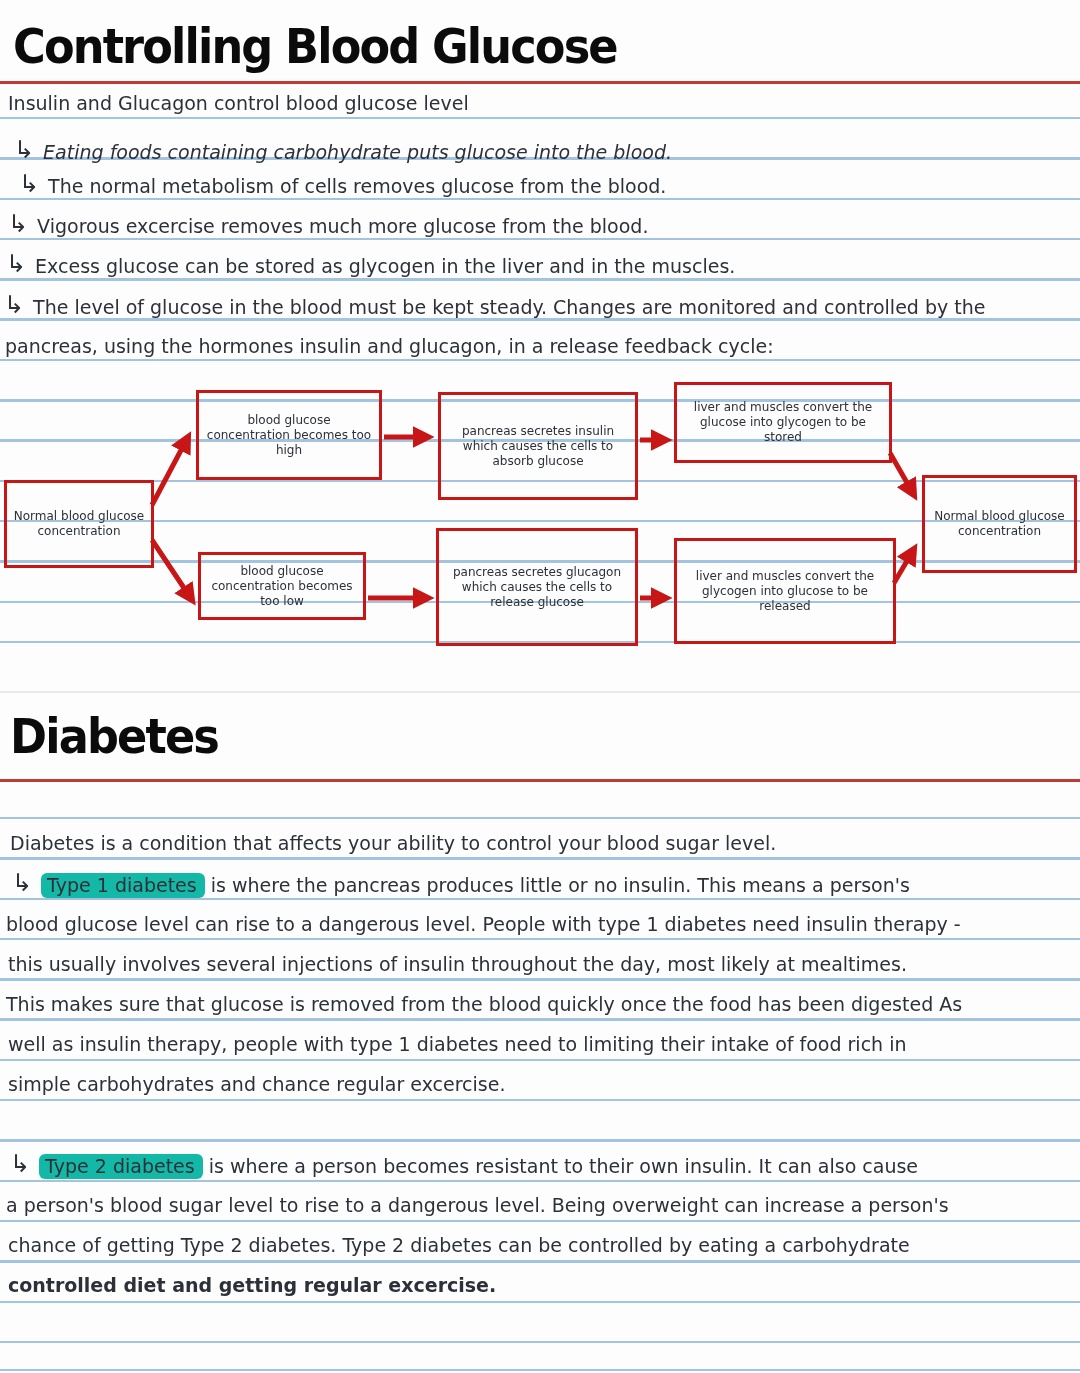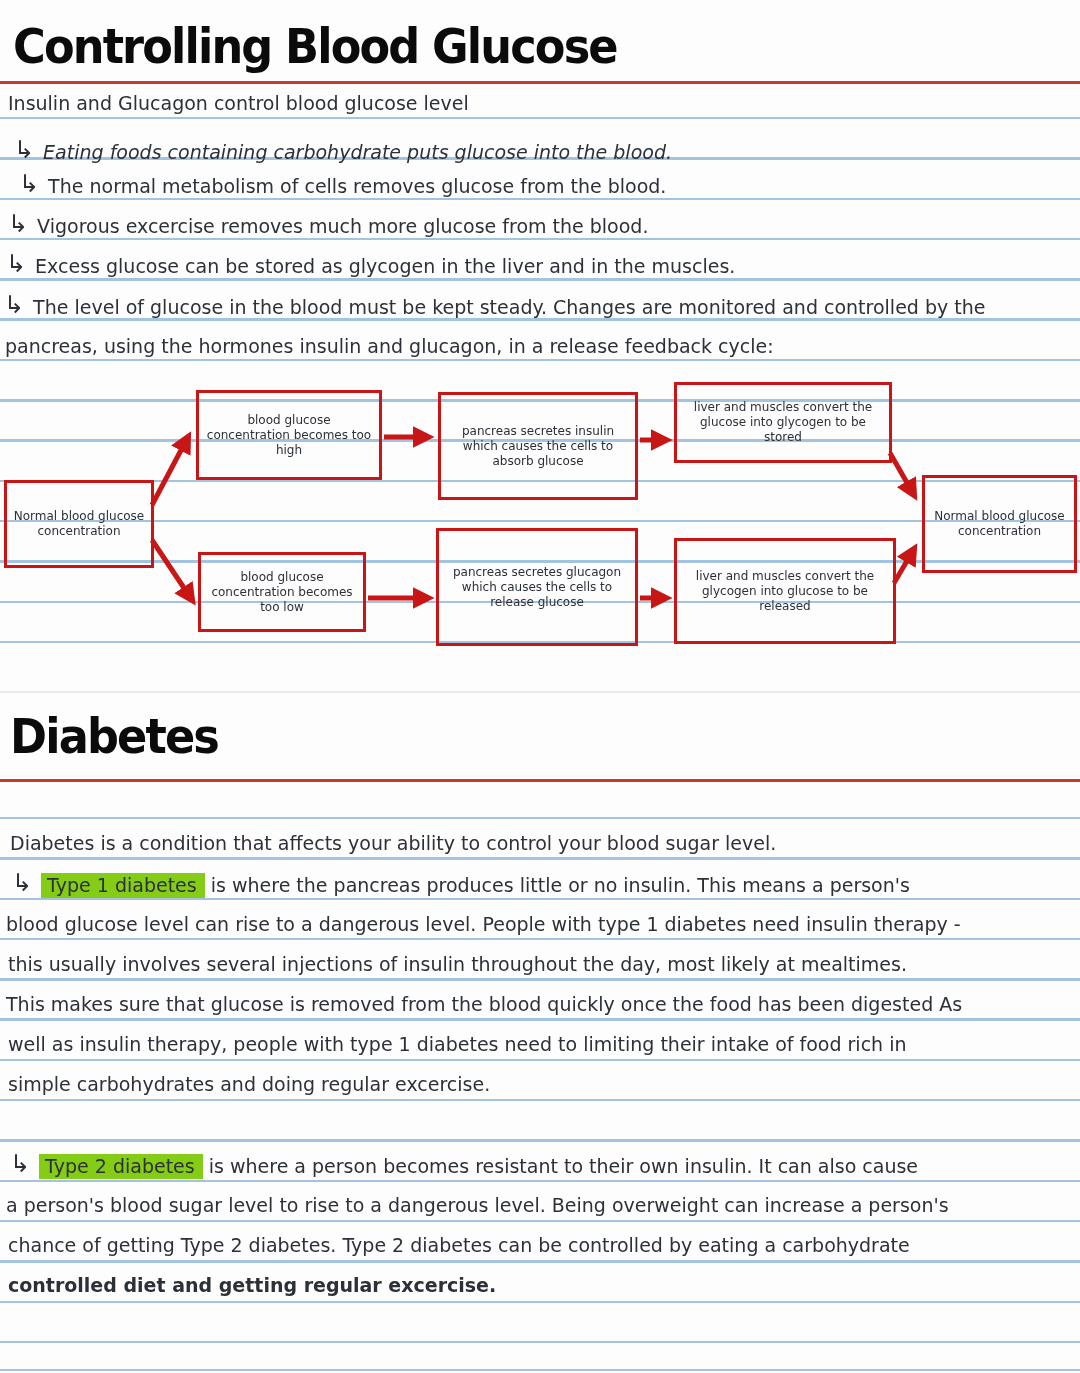--- a/index.html
+++ b/index.html
@@ -50,22 +50,22 @@
     color:#2c3038;
   }
   .ret{
     display:inline-block;
     font-size:24px;
     margin-right:9px;
     position:relative;top:-1px;
     color:#2c3038;
   }
   .hl{
-    background:#84cc16;
-    border-radius:0;
+    background:#14b8a6;
+    border-radius:6px;
     padding:1px 8px 2px 6px;
   }
   .fc-box{
     position:absolute;
     border:3.5px solid #c81515;
     box-sizing:border-box;
     display:flex;align-items:center;justify-content:center;
     text-align:center;
     font-size:12px;line-height:1.25;
     color:#2c3038;
@@ -102,21 +102,21 @@
     </div>
   <div class="fc-box" style="left:438px;top:392px;width:200px;height:108px;">
       <span>pancreas secretes insulin which causes the cells to absorb glucose</span>
     </div>
   <div class="fc-box" style="left:674px;top:382px;width:218px;height:81px;">
       <span>liver and muscles convert the glucose into glycogen to be stored</span>
     </div>
   <div class="fc-box" style="left:922px;top:475px;width:155px;height:98px;">
       <span>Normal blood glucose concentration</span>
     </div>
-  <div class="fc-box" style="left:198px;top:552px;width:168px;height:80px;">
+  <div class="fc-box" style="left:198px;top:552px;width:168px;height:68px;">
       <span>blood glucose concentration becomes too low</span>
     </div>
   <div class="fc-box" style="left:436px;top:528px;width:202px;height:118px;">
       <span>pancreas secretes glucagon which causes the cells to release glucose</span>
     </div>
   <div class="fc-box" style="left:674px;top:538px;width:222px;height:106px;">
       <span>liver and muscles convert the glycogen into glucose to be released</span>
     </div>
 
   <svg id="fc-arrows" width="1080" height="290" viewBox="0 0 1080 290">
@@ -139,19 +139,19 @@
 
   <div class="heading" style="left:10px;top:708px;">Diabetes</div>
   <div class="redline" style="top:779px;"></div>
 
   <div class="note-line" style="left:10px;top:826px;"><span>Diabetes is a condition that affects your ability to control your blood sugar level.</span></div>
   <div class="note-line" style="left:12px;top:867px;"><span class="ret">↳</span><span class="hl">Type 1 diabetes</span><span> is where the pancreas produces little or no insulin. This means a person's</span></div>
   <div class="note-line" style="left:6px;top:907px;"><span>blood glucose level can rise to a dangerous level. People with type 1 diabetes need insulin therapy -</span></div>
   <div class="note-line" style="left:8px;top:947px;"><span>this usually involves several injections of insulin throughout the day, most likely at mealtimes.</span></div>
   <div class="note-line" style="left:6px;top:987px;"><span>This makes sure that glucose is removed from the blood quickly once the food has been digested As</span></div>
   <div class="note-line" style="left:8px;top:1027px;"><span>well as insulin therapy, people with type 1 diabetes need to limiting their intake of food rich in</span></div>
-  <div class="note-line" style="left:8px;top:1067px;"><span>simple carbohydrates and doing regular excercise.</span></div>
+  <div class="note-line" style="left:8px;top:1067px;"><span>simple carbohydrates and chance regular excercise.</span></div>
   <div class="note-line" style="left:10px;top:1148px;"><span class="ret">↳</span><span class="hl">Type 2 diabetes</span><span> is where a person becomes resistant to their own insulin. It can also cause</span></div>
   <div class="note-line" style="left:6px;top:1188px;"><span>a person's blood sugar level to rise to a dangerous level. Being overweight can increase a person's</span></div>
   <div class="note-line" style="left:8px;top:1228px;"><span>chance of getting Type 2 diabetes. Type 2 diabetes can be controlled by eating a carbohydrate</span></div>
   <div class="note-line" style="left:8px;top:1268px;font-weight:bold;"><span>controlled diet and getting regular excercise.</span></div>
 
 </div>
 
 </body></html>

